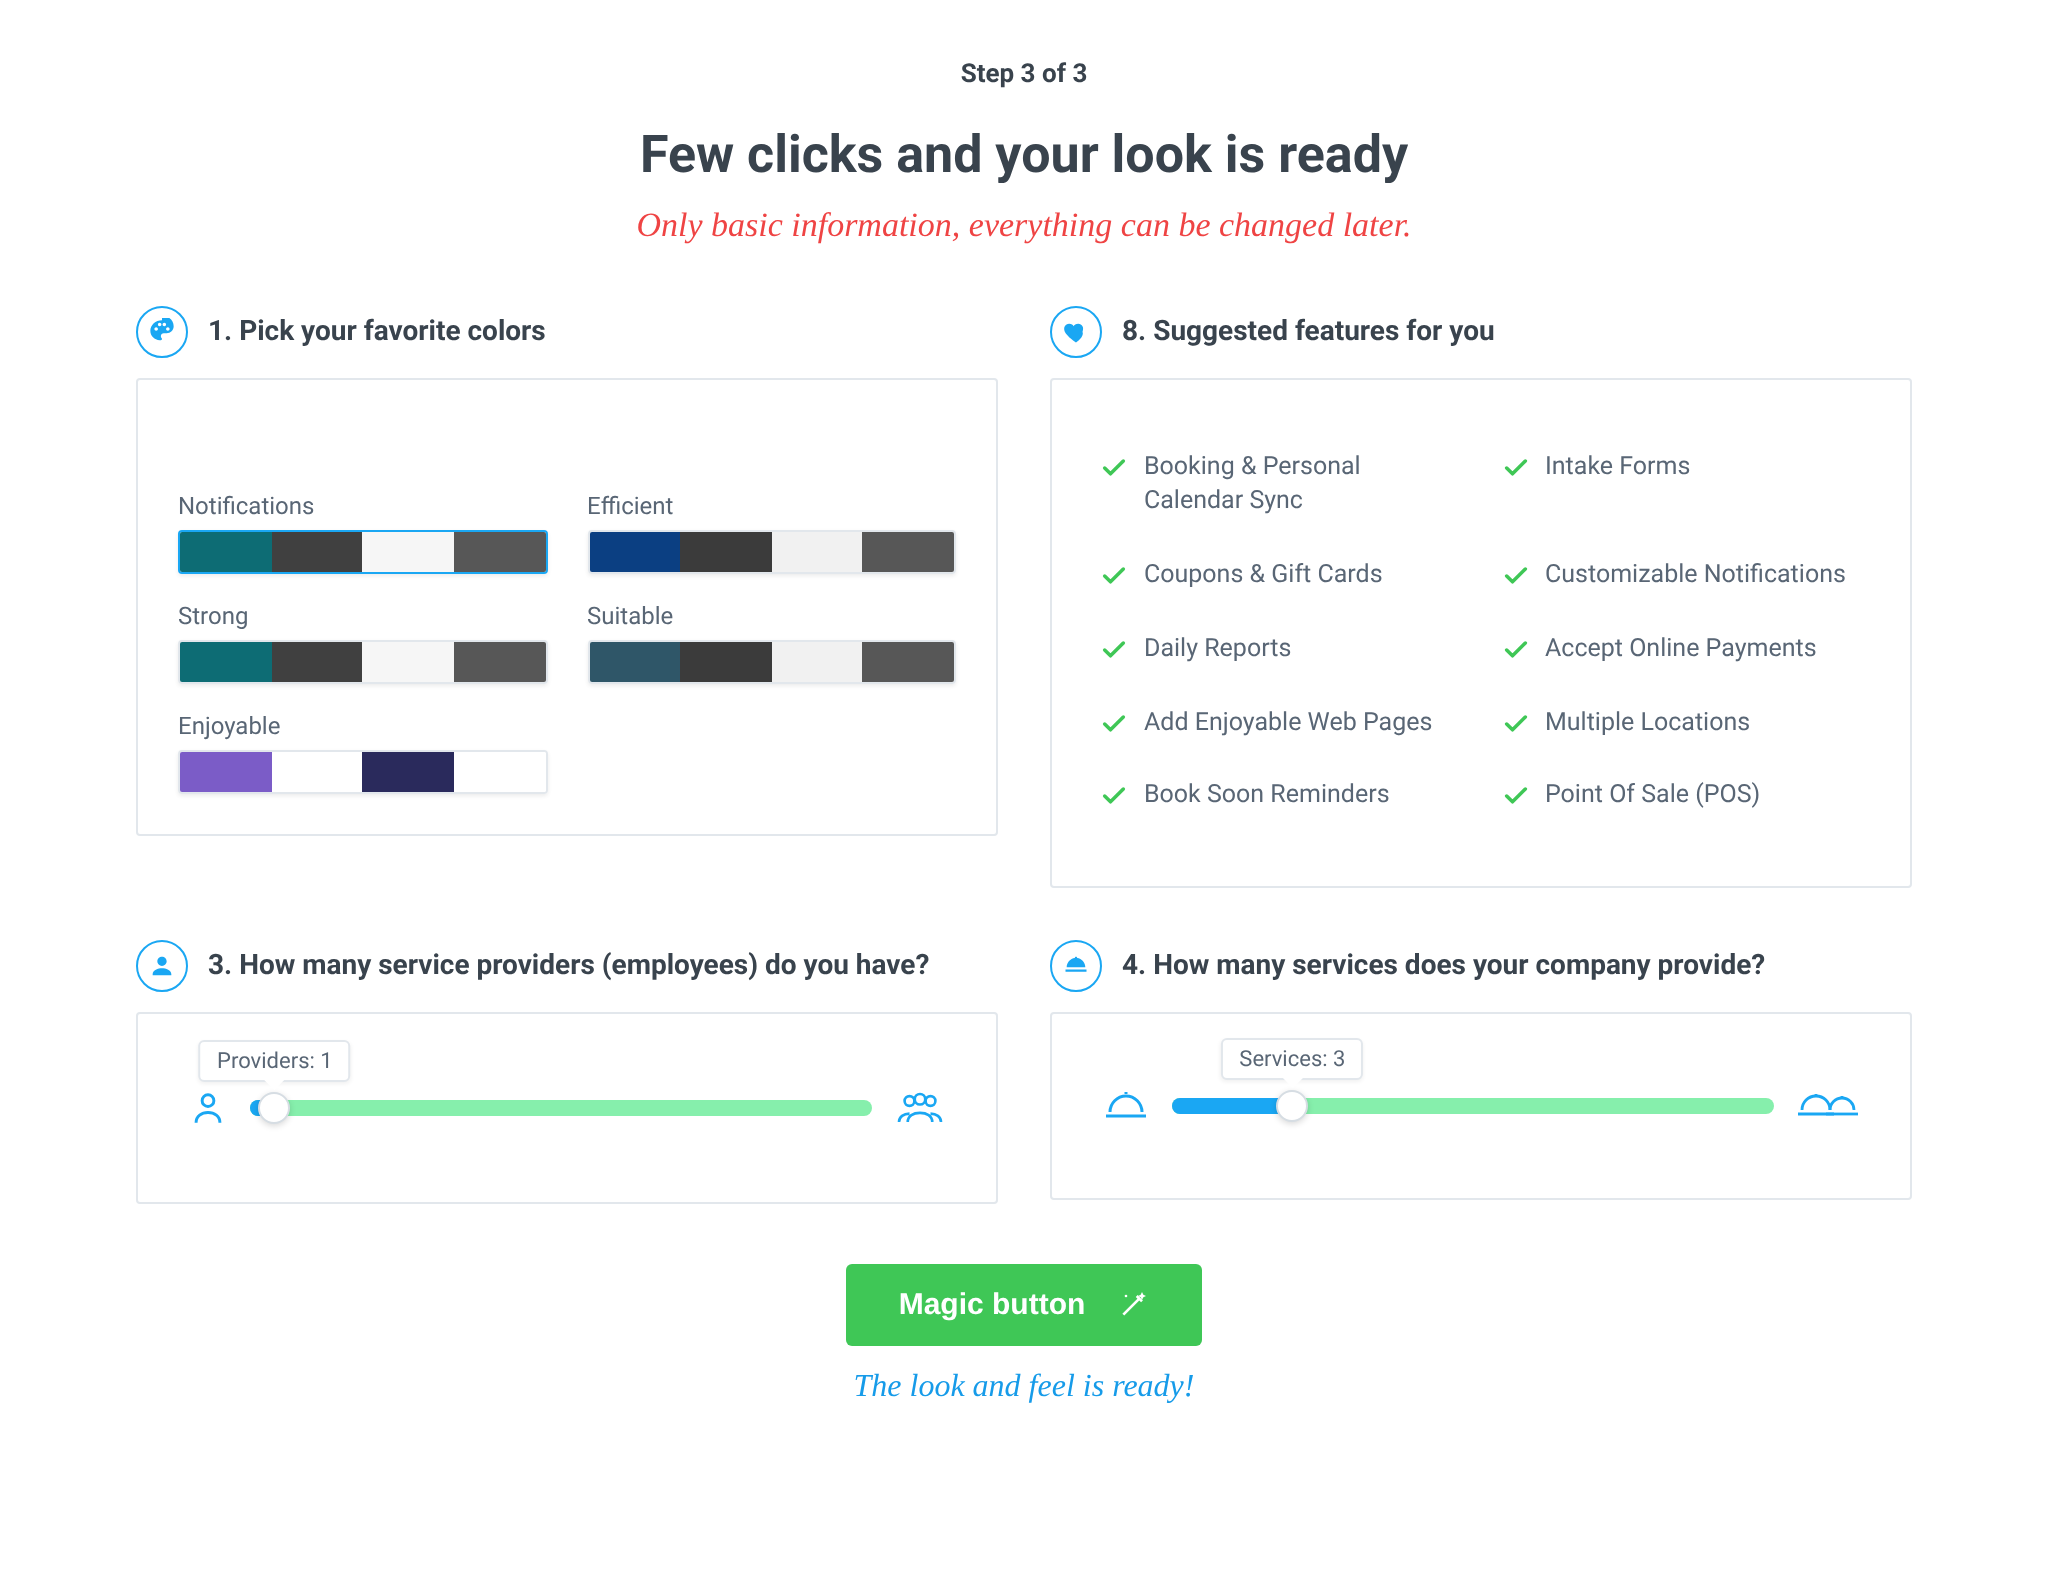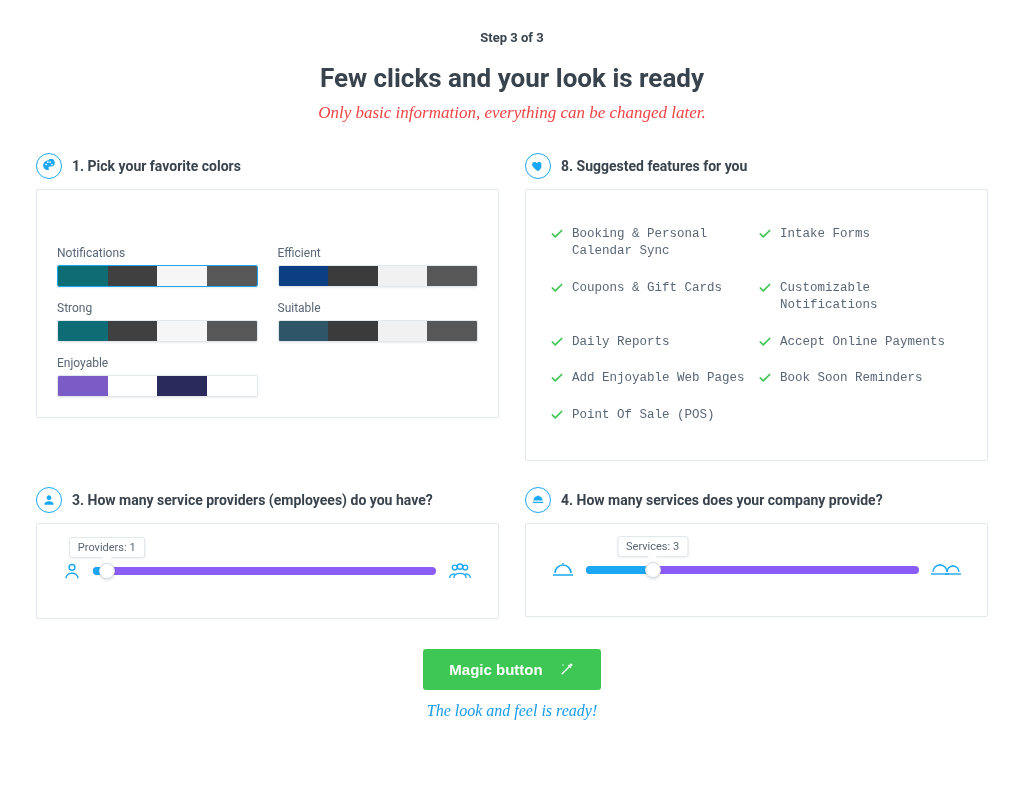--- a/index.html
+++ b/index.html
@@ -5,21 +5,21 @@
   * { box-sizing: border-box; margin: 0; padding: 0; }
   body {
     font-family: -apple-system, BlinkMacSystemFont, "Segoe UI", Roboto, "Helvetica Neue", Arial, sans-serif;
     background: #ffffff;
     color: #39434d;
     width: 1024px;
     height: 796px;
     overflow: hidden;
   }
   .container {
-    padding: 30px 36px 20px;
+    padding: 30px 68px 20px;
   }
   .header { text-align: center; margin-bottom: 30px; }
   .step {
     font-size: 13px;
     font-weight: 700;
     color: #39434d;
     margin-bottom: 18px;
   }
   .title {
     font-size: 26px;
@@ -87,23 +87,22 @@
     overflow: hidden;
   }
   .swatch-row.selected {
     border: 1.5px solid #1aa7f3;
   }
   .sw { flex: 1; height: 100%; }
   
   .feat-cols {
     display: grid;
     grid-template-columns: 1fr 1fr;
-    gap: 8px 3px;
+    gap: 8px 20px;
     padding: 10px 4px;
-    font-family: Liberation Mono, monospace;
   }
   .feat {
     display: flex;
     gap: 8px;
     font-size: 12.5px;
     color: #596675;
     line-height: 1.35;
     padding: 6px 0;
   }
   .check {
@@ -122,21 +121,21 @@
   }
   .slider-icon-left, .slider-icon-right {
     color: #1aa7f3;
     flex: 0 0 auto;
   }
   .slider-icon-left svg, .slider-icon-right svg { display: block; }
   .track {
     position: relative;
     flex: 1;
     height: 8px;
-    background: #8b5cf6;
+    background: #86efac;
     border-radius: 4px;
   }
   .fill {
     position: absolute;
     left: 0; top: 0; bottom: 0;
     background: #1aa7f3;
     border-radius: 4px;
   }
   .thumb {
     position: absolute;
@@ -314,20 +313,26 @@
               <svg class="check" viewBox="0 0 24 24" fill="none" stroke="currentColor" stroke-width="3" stroke-linecap="round" stroke-linejoin="round">
                 <polyline points="4 12 9 17 20 6"></polyline>
               </svg>
               <span>Accept Online Payments</span>
             </div>
             <div class="feat">
               <svg class="check" viewBox="0 0 24 24" fill="none" stroke="currentColor" stroke-width="3" stroke-linecap="round" stroke-linejoin="round">
                 <polyline points="4 12 9 17 20 6"></polyline>
               </svg>
               <span>Add Enjoyable Web Pages</span>
+            </div>
+            <div class="feat">
+              <svg class="check" viewBox="0 0 24 24" fill="none" stroke="currentColor" stroke-width="3" stroke-linecap="round" stroke-linejoin="round">
+                <polyline points="4 12 9 17 20 6"></polyline>
+              </svg>
+              <span>Multiple Locations</span>
             </div>
             <div class="feat">
               <svg class="check" viewBox="0 0 24 24" fill="none" stroke="currentColor" stroke-width="3" stroke-linecap="round" stroke-linejoin="round">
                 <polyline points="4 12 9 17 20 6"></polyline>
               </svg>
               <span>Book Soon Reminders</span>
             </div>
             <div class="feat">
               <svg class="check" viewBox="0 0 24 24" fill="none" stroke="currentColor" stroke-width="3" stroke-linecap="round" stroke-linejoin="round">
                 <polyline points="4 12 9 17 20 6"></polyline>

